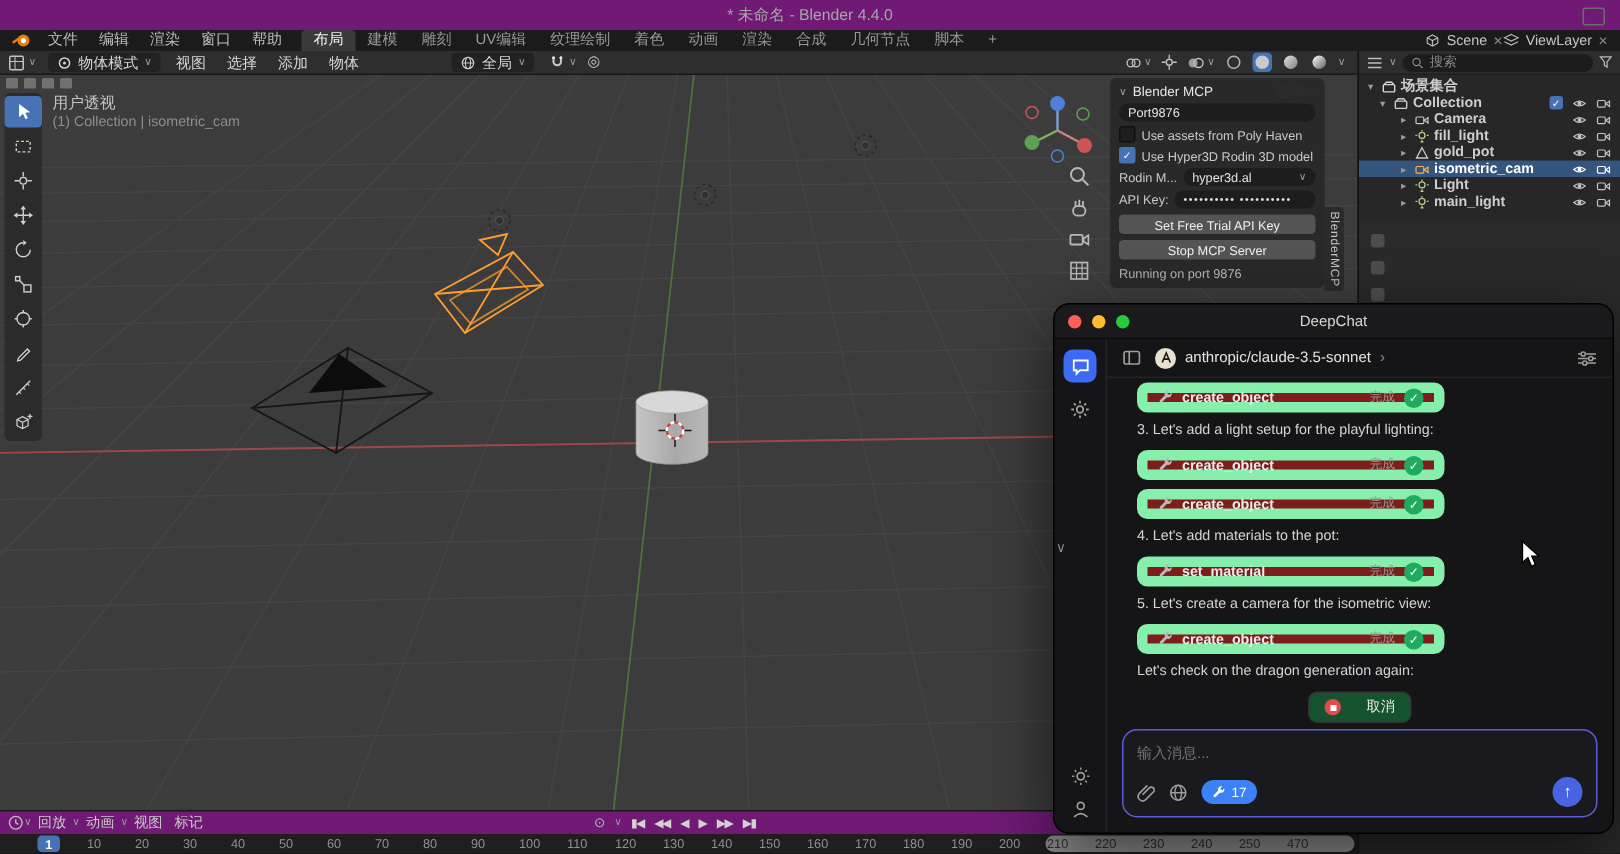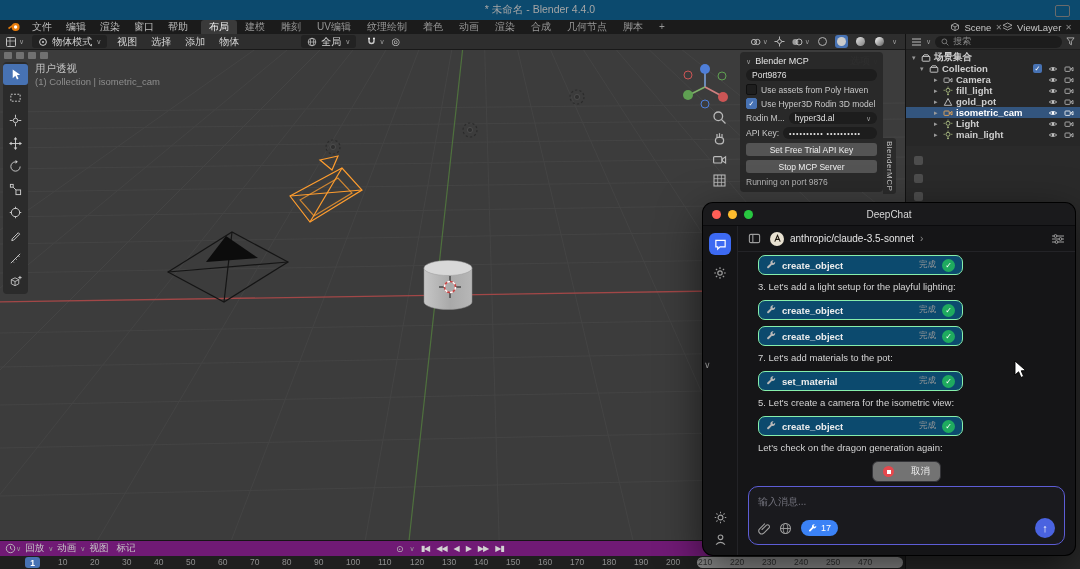--- a/index.html
+++ b/index.html
@@ -2,21 +2,21 @@
 <html><head>
 <meta charset="utf-8">
 <style>
   html,body{margin:0;padding:0;background:#0d0d0d;}
   #screen{position:relative;width:1080px;height:569px;overflow:hidden;background:#1f1f1f;
     font-family:"Liberation Sans","DejaVu Sans",sans-serif;color:#c9c9c9;}
   svg{display:block;}
   .chev{font-size:7px;color:#9a9a9a;line-height:1;}
 
   
-  #macos-bar{position:absolute;left:0;top:0;width:1080px;height:20px;background:#0c4a6e;
+  #macos-bar{position:absolute;left:0;top:0;width:1080px;height:20px;background:#701a75;
     display:flex;align-items:center;justify-content:center;}
   .mac-title{font-size:10.5px;color:#a6a6a6;}
   .mac-extras{position:absolute;right:10px;top:5px;display:flex;gap:7px;align-items:center;}
   .mac-extra{width:13px;height:10px;border:1px solid #6b6b6b;border-radius:2px;}
 
   
   #blender-topbar{position:absolute;left:0;top:20px;width:1080px;height:14px;background:#1b1b1b;
     display:flex;align-items:center;font-size:10px;color:#bdbdbd;}
   .menus{display:flex;align-items:center;}
   .menu-item{padding:0 7px;height:14px;line-height:14px;}
@@ -129,29 +129,29 @@
   .dc-rail-btn{width:22px;height:22px;border-radius:6px;display:flex;align-items:center;justify-content:center;margin-bottom:7px;}
   .dc-rail-btn.active{background:#3d6af2;}
   .dc-collapse{position:absolute;left:1px;top:134px;color:#8c8c8c;font-size:9px;}
   .dc-rail-bottom{margin-top:auto;display:flex;flex-direction:column;gap:9px;align-items:center;}
   .dc-main{flex:1;display:flex;flex-direction:column;min-width:0;}
   .dc-header{height:25px;border-bottom:1px solid #232327;display:flex;align-items:center;gap:9px;padding:0 10px;flex:none;}
   .dc-model{display:flex;align-items:center;gap:6px;font-size:10px;color:#e4e4e4;}
   .dc-logo{width:14px;height:14px;border-radius:50%;background:#e8e1d1;display:flex;align-items:center;justify-content:center;flex:none;}
   .dc-header-right{margin-left:auto;}
   .dc-messages{flex:1;padding:3px 20px 0 20px;overflow:hidden;}
-  .dc-chip{width:205px;height:20px;background:#0c4a6e;border:1px solid #86efac;border-radius:7px;
+  .dc-chip{width:205px;height:20px;background:#7f1d1d;border:7px solid #86efac;border-radius:7px;
     display:flex;align-items:center;gap:6px;padding:0 7px;margin:0 0 6px;box-sizing:border-box;}
   .dc-chip .name{font-size:9.5px;font-weight:bold;color:#ededed;}
   .dc-chip .status{margin-left:auto;font-size:8.5px;color:#979797;}
   .dc-check{width:13px;height:13px;border-radius:50%;background:#1faa5f;color:#fff;font-size:8px;
     display:flex;align-items:center;justify-content:center;flex:none;}
   .dc-text{font-size:9.5px;line-height:11px;color:#d4d4d4;margin:3px 0 8px;}
   .dc-cancel-row{display:flex;justify-content:center;margin-top:3px;}
-  .dc-cancel{display:flex;align-items:center;gap:17px;background:#737373;border:1px solid #343438;border-radius:6px;
+  .dc-cancel{display:flex;align-items:center;gap:17px;background:#14532d;border:1px solid #343438;border-radius:6px;
     padding:3px 10px;font-size:9.5px;color:#ededed;}
   .dc-stop{position:relative;width:11px;height:11px;border-radius:50%;background:#e5484d;flex:none;}
   .dc-stop::after{content:"";position:absolute;left:3.5px;top:3.5px;width:4px;height:4px;background:#fff;}
   .dc-input{margin:4px 10px 10px;border:1px solid #5d5dd6;border-radius:10px;background:#1a1a1e;
     padding:8px 9px 6px;display:flex;flex-direction:column;flex:none;}
   .dc-placeholder{font-size:10px;color:#71717b;}
   .dc-input-row{display:flex;align-items:center;gap:9px;margin-top:9px;}
   .dc-toolpill{display:flex;align-items:center;gap:4px;background:#3b82f6;border-radius:9px;height:16px;
     padding:0 7px;color:#fff;font-size:9px;}
   .dc-send{margin-left:auto;width:20px;height:20px;border-radius:50%;background:#4a63e0;color:#fff;
@@ -859,21 +859,21 @@
             <span class="dc-check">✓</span>
           </div>
           <div class="dc-chip">
             <svg width="10" height="10" viewBox="0 0 12 12">
                 <path d="M10.8,2.2 a2.8,2.8 0 0 1-3.6,3.6 L3.4,9.6 a1.2,1.2 0 0 1-1.7-1.7 L5.5,4.1 a2.8,2.8 0 0 1 3.6-3.6 L7.3,2.3 L9,4 Z" fill="#b9b9b9"></path>
               </svg>
             <span class="name">create_object</span>
             <span class="status">完成</span>
             <span class="dc-check">✓</span>
           </div>
-          <div class="dc-text">7. Let's add materials to the pot:</div>
+          <div class="dc-text">4. Let's add materials to the pot:</div>
           <div class="dc-chip">
             <svg width="10" height="10" viewBox="0 0 12 12">
                 <path d="M10.8,2.2 a2.8,2.8 0 0 1-3.6,3.6 L3.4,9.6 a1.2,1.2 0 0 1-1.7-1.7 L5.5,4.1 a2.8,2.8 0 0 1 3.6-3.6 L7.3,2.3 L9,4 Z" fill="#b9b9b9"></path>
               </svg>
             <span class="name">set_material</span>
             <span class="status">完成</span>
             <span class="dc-check">✓</span>
           </div>
           <div class="dc-text">5. Let's create a camera for the isometric view:</div>
           <div class="dc-chip">

